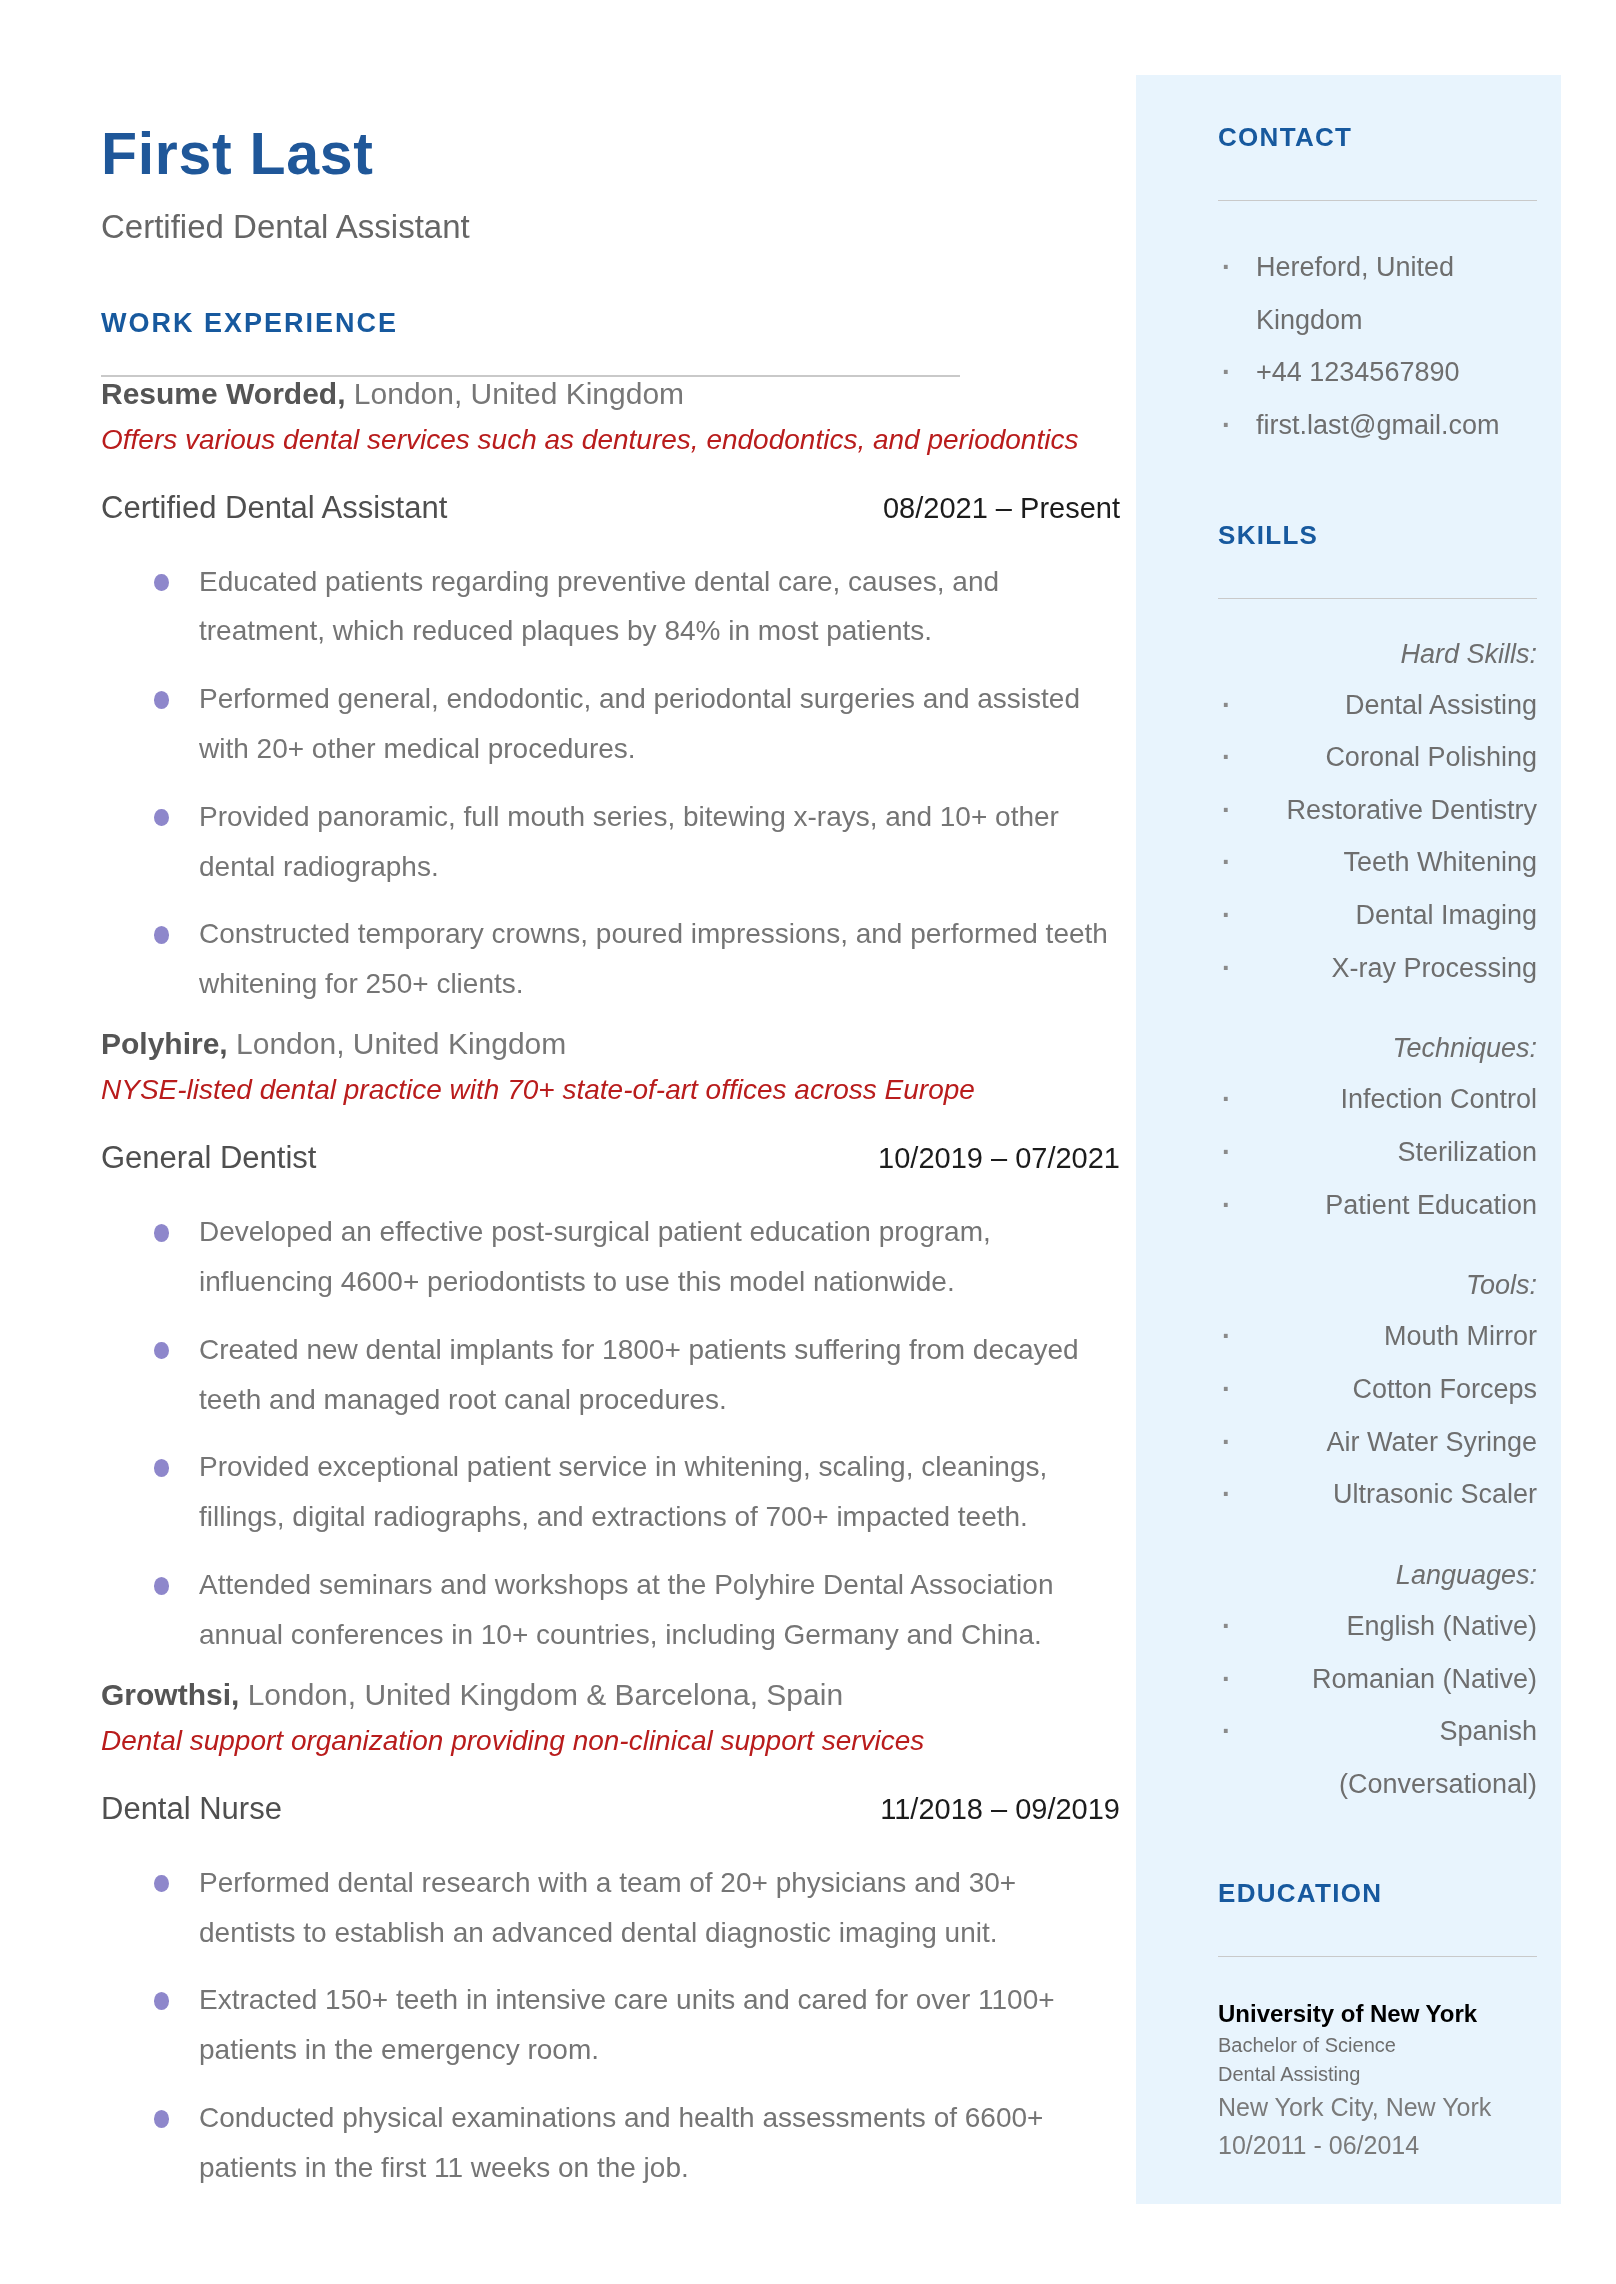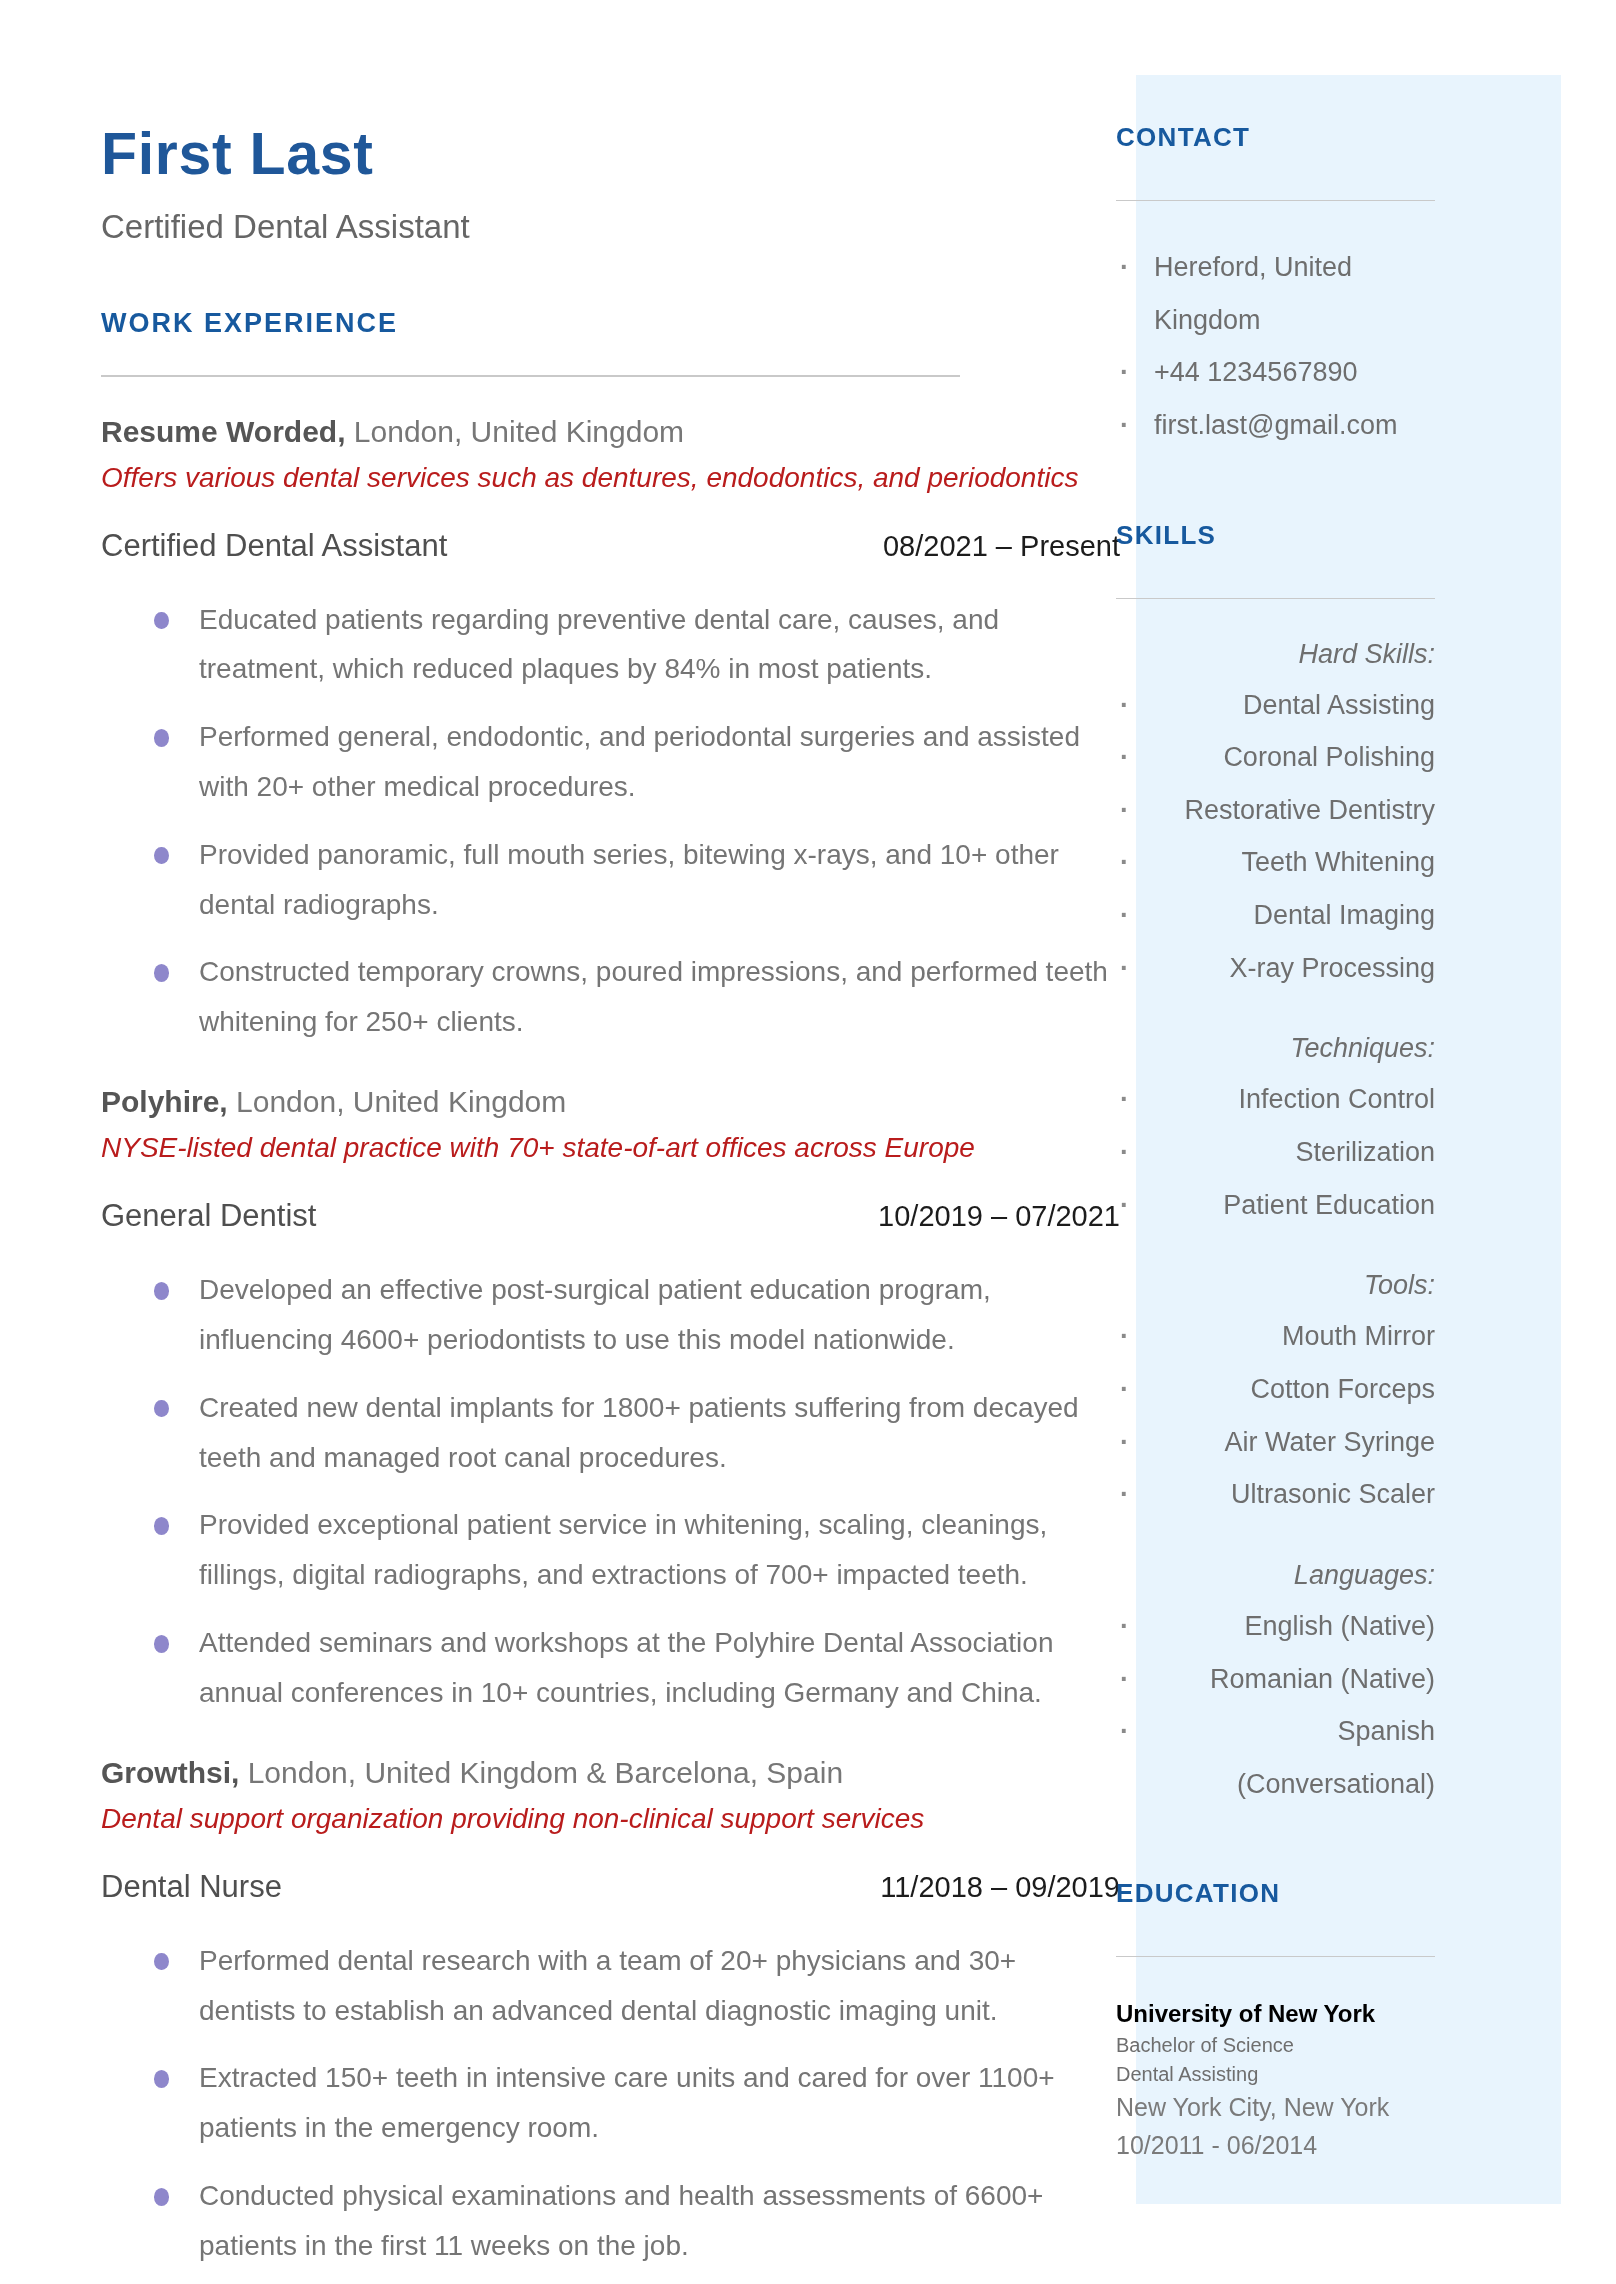--- a/index.html
+++ b/index.html
@@ -48,21 +48,21 @@
     color: #17599e;
     letter-spacing: 2px;
   }
   .main-col .section-heading.work { margin-top: 62px; }
   .rule {
     border: none;
     border-top: 2px solid #c9c9c9;
     width: 859px;
     margin: 36px 0 0 0;
   }
-  .job { margin-top: 38px; }
+  .job { }
   .company-line { font-size: 30px; color: #777777; }
   .company-line .company-name { font-weight: bold; color: #555555; }
   .company-tagline {
     margin-top: 13px;
     font-size: 28px;
     font-style: italic;
     color: #b91c1c;
   }
   .role-row {
     margin-top: 34px;
@@ -89,21 +89,21 @@
     width: 15px;
     height: 17.6px;
     border-radius: 50%;
     background: #8e87cb;
   }
   .job.last { margin-bottom: 0; }
 
   
   .sidebar-content {
     position: absolute;
-    left: 1116px;
+    left: 1218px;
     top: 75px;
     width: 319px;
   }
   .sidebar-content .section-heading { font-size: 26px; letter-spacing: 1.3px; }
   .sidebar-content .section-heading.first { margin-top: 47px; }
   .side-rule {
     border: none;
     border-top: 1.3px solid #c9c9c9;
     width: 100%;
     margin: 47px 0 0 0;

